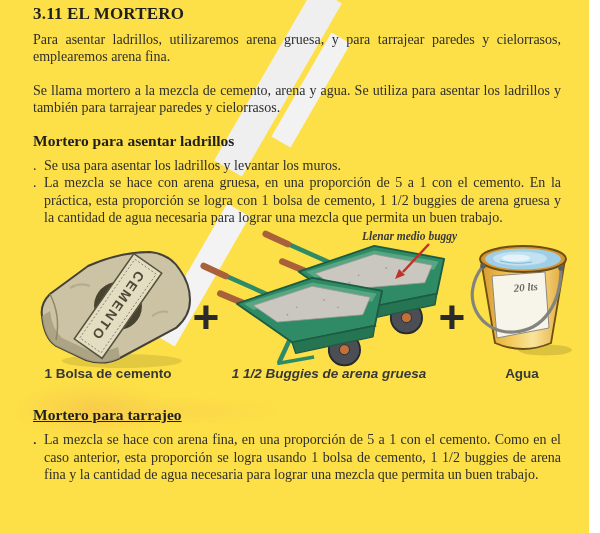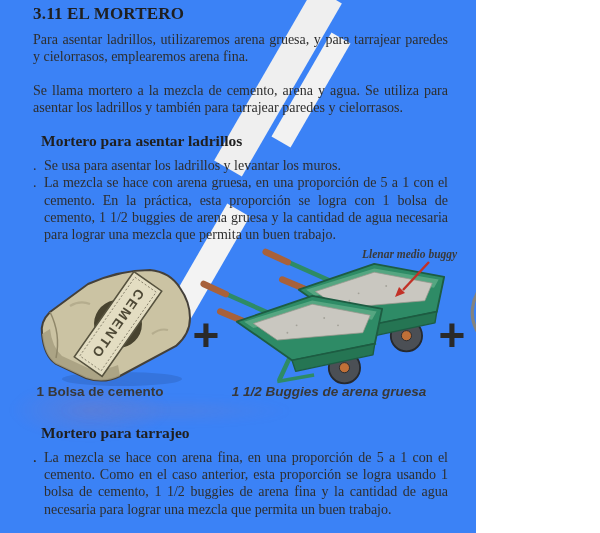--- a/index.html
+++ b/index.html
@@ -1,42 +1,42 @@
 <!DOCTYPE html>
 <html><head>
 <meta charset="utf-8">
 <style>
   html,body{margin:0;padding:0;background:#fff;}
-  .page{position:relative;width:476px;height:533px;background:#3b82f6;overflow:hidden;
+  .page{position:relative;width:589px;height:533px;background:#fde047;overflow:hidden;
         font-family:"Liberation Serif",serif;color:#2e2e2e;}
   
   .wm{position:absolute;z-index:0;pointer-events:none;}
   .wm-band1{left:262px;top:-18px;width:32px;height:200px;background:#efefef;transform:rotate(30deg);}
   .wm-band2{left:188px;top:200px;width:26px;height:150px;background:#f3f3f3;transform:rotate(30deg);}
   .wm-band3{left:300px;top:30px;width:22px;height:120px;background:#f2f2f2;transform:rotate(30deg);}
   .wm-pink1{left:10px;top:380px;width:160px;height:60px;border-radius:50%;
             background:radial-gradient(closest-side,rgba(224,110,100,0.16),rgba(224,110,100,0));filter:blur(3px);}
   .wm-pink2{left:55px;top:398px;width:240px;height:26px;border-radius:50%;
             background:radial-gradient(closest-side,rgba(224,120,110,0.10),rgba(224,120,110,0));filter:blur(4px);}
   .content{position:relative;z-index:1;padding:2px 28px 0 33px;}
   h1.doc-heading{font-size:17px;font-weight:bold;margin:2px 0 7px 0;color:#1f1f1f;letter-spacing:0.2px;}
   p.body-par{font-size:14px;line-height:17.3px;text-align:justify;margin:0 0 16px 0;}
-  h2.sec-heading{font-size:15.5px;font-weight:bold;margin:16px 0 7px 8px;color:#1f1f1f;}
+  h2.sec-heading{font-size:15.5px;font-weight:bold;margin:16px 0 7px 0;color:#1f1f1f;}
   ul.bullets{list-style:none;margin:0;padding:0;}
   ul.bullets li{position:relative;font-size:14px;line-height:17.3px;text-align:justify;
                 padding-left:11px;margin:0;}
   ul.bullets .bm{position:absolute;left:0;top:0;}
   .figure{position:relative;height:157px;margin:2px -28px 0 -33px;}
   .figure svg{display:block;}
   .cap{position:absolute;top:138px;font-family:"Liberation Sans",sans-serif;
        font-weight:bold;font-size:13.5px;color:#383838;text-align:center;}
-  .cap1{left:20px;width:160px;}
+  .cap1{left:28px;width:160px;}
   .cap2{left:220px;width:218px;font-style:italic;}
   .cap3{left:474px;width:96px;}
-  h2.sec-heading.second{margin-top:21px;}
+  h2.sec-heading.second{margin-top:21px;text-decoration:underline;}
 </style>
 </head>
 <body>
 
 <div class="page">
 
   <div class="wm wm-band1"></div>
   <div class="wm wm-band2"></div>
   <div class="wm wm-band3"></div>
   <div class="wm wm-pink1"></div>

